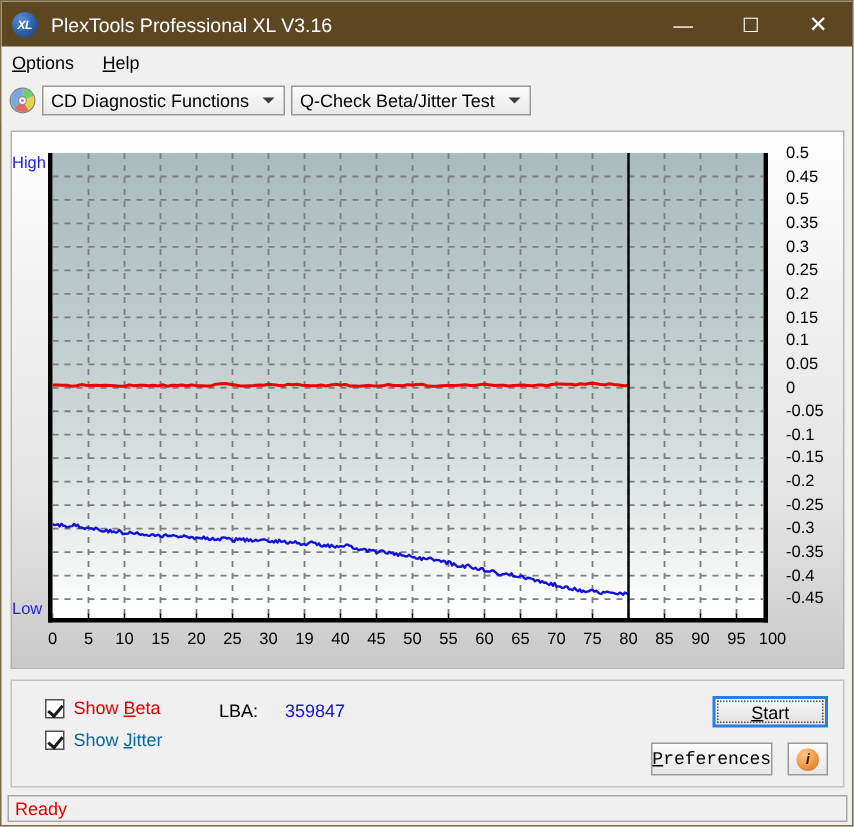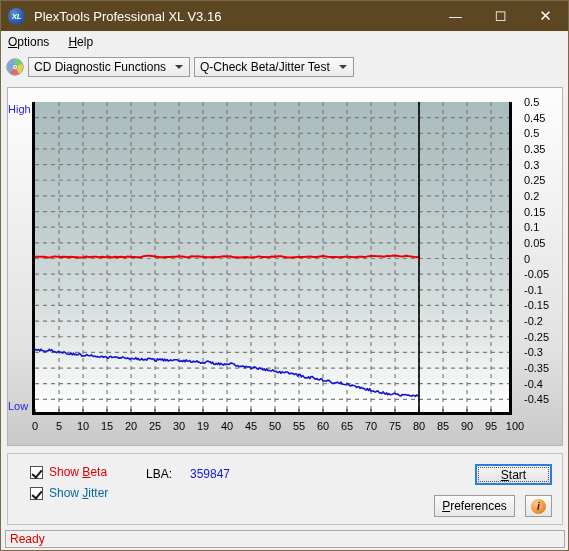--- a/index.html
+++ b/index.html
@@ -288,20 +288,21 @@
   #btn-start .focus-ring {
     position: absolute;
     left: 1px; top: 1px; right: 1px; bottom: 1px;
     border: 1px dotted #555;
   }
   #btn-preferences {
     right: 47px;
     top: 41px;
     width: 81px;
     height: 22px;
+    font-family: Liberation Mono, monospace;
   }
   #btn-info {
     right: 10px;
     top: 41px;
     width: 27px;
     height: 22px;
   }
   .info-circle {
     width: 15px;
     height: 15px;

